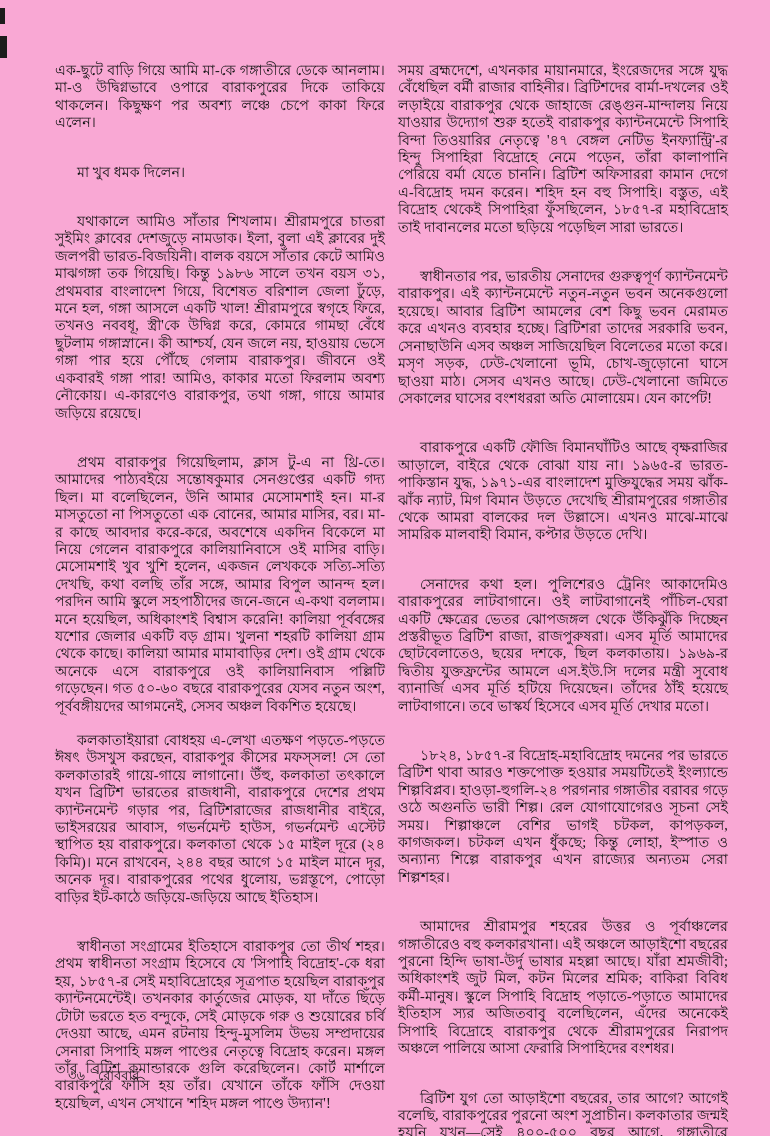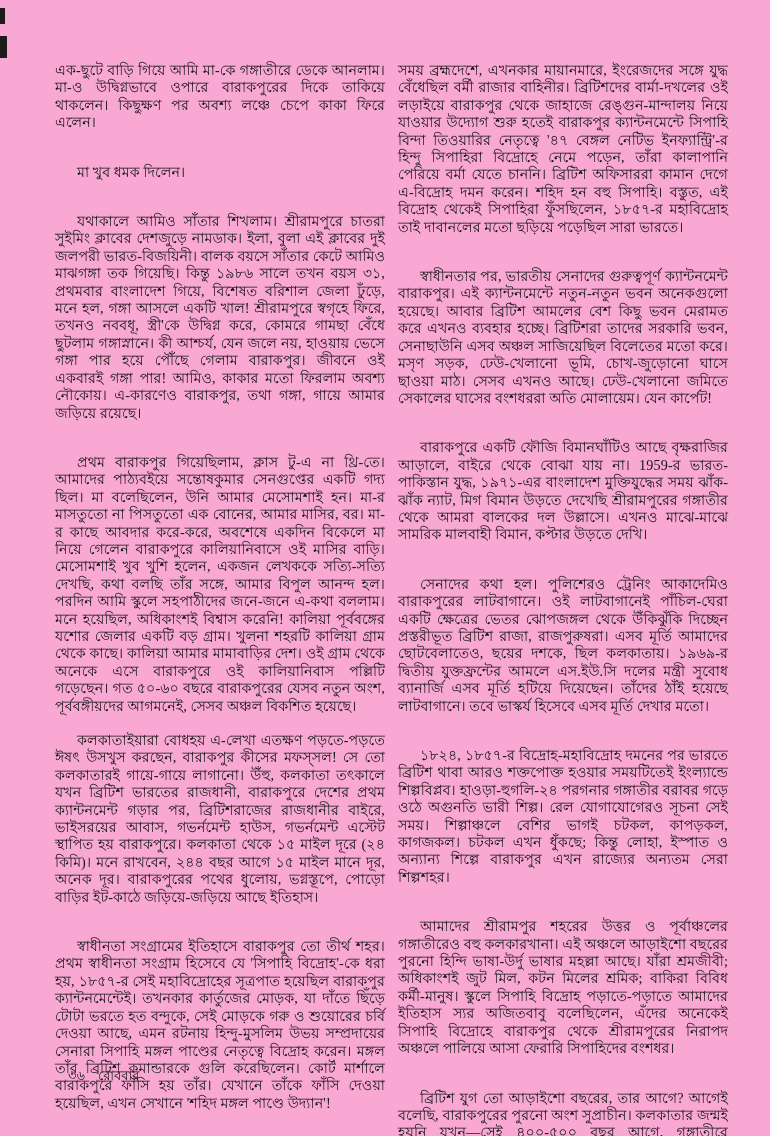--- a/index.html
+++ b/index.html
@@ -69,21 +69,21 @@
         <p class="indent">মা খুব ধমক দিলেন।</p>
         <p class="indent">যথাকালে আমিও সাঁতার শিখলাম। শ্রীরামপুরে চাতরা সুইমিং ক্লাবের দেশজুড়ে নামডাক। ইলা, বুলা এই ক্লাবের দুই জলপরী ভারত-বিজয়িনী। বালক বয়সে সাঁতার কেটে আমিও মাঝগঙ্গা তক গিয়েছি। কিন্তু ১৯৮৬ সালে তখন বয়স ৩১, প্রথমবার বাংলাদেশ গিয়ে, বিশেষত বরিশাল জেলা ঢুঁড়ে, মনে হল, গঙ্গা আসলে একটি খাল! শ্রীরামপুরে স্বগৃহে ফিরে, তখনও নববধূ, স্ত্রী'কে উদ্বিগ্ন করে, কোমরে গামছা বেঁধে ছুটলাম গঙ্গাস্নানে। কী আশ্চর্য, যেন জলে নয়, হাওয়ায় ভেসে গঙ্গা পার হয়ে পৌঁছে গেলাম বারাকপুর। জীবনে ওই একবারই গঙ্গা পার! আমিও, কাকার মতো ফিরলাম অবশ্য নৌকোয়। এ-কারণেও বারাকপুর, তথা গঙ্গা, গায়ে আমার জড়িয়ে রয়েছে।</p>
         <p class="indent">প্রথম বারাকপুর গিয়েছিলাম, ক্লাস টু-এ না থ্রি-তে। আমাদের পাঠ্যবইয়ে সন্তোষকুমার সেনগুপ্তের একটি গদ্য ছিল। মা বলেছিলেন, উনি আমার মেসোমশাই হন। মা-র মাসতুতো না পিসতুতো এক বোনের, আমার মাসির, বর। মা-র কাছে আবদার করে-করে, অবশেষে একদিন বিকেলে মা নিয়ে গেলেন বারাকপুরে কালিয়ানিবাসে ওই মাসির বাড়ি। মেসোমশাই খুব খুশি হলেন, একজন লেখককে সত্যি-সত্যি দেখছি, কথা বলছি তাঁর সঙ্গে, আমার বিপুল আনন্দ হল। পরদিন আমি স্কুলে সহপাঠীদের জনে-জনে এ-কথা বললাম। মনে হয়েছিল, অধিকাংশই বিশ্বাস করেনি! কালিয়া পূর্ববঙ্গের যশোর জেলার একটি বড় গ্রাম। খুলনা শহরটি কালিয়া গ্রাম থেকে কাছে। কালিয়া আমার মামাবাড়ির দেশ। ওই গ্রাম থেকে অনেকে এসে বারাকপুরে ওই কালিয়ানিবাস পল্লিটি গড়েছেন। গত ৫০-৬০ বছরে বারাকপুরের যেসব নতুন অংশ, পূর্ববঙ্গীয়দের আগমনেই, সেসব অঞ্চল বিকশিত হয়েছে।</p>
         <p class="indent gap-before">কলকাতাইয়ারা বোধহয় এ-লেখা এতক্ষণ পড়তে-পড়তে ঈষৎ উসখুস করছেন, বারাকপুর কীসের মফস্সল! সে তো কলকাতারই গায়ে-গায়ে লাগানো। উঁহু, কলকাতা তৎকালে যখন ব্রিটিশ ভারতের রাজধানী, বারাকপুরে দেশের প্রথম ক্যান্টনমেন্ট গড়ার পর, ব্রিটিশরাজের রাজধানীর বাইরে, ভাইসরয়ের আবাস, গভর্নমেন্ট হাউস, গভর্নমেন্ট এস্টেট স্থাপিত হয় বারাকপুরে। কলকাতা থেকে ১৫ মাইল দূরে (২৪ কিমি)। মনে রাখবেন, ২৪৪ বছর আগে ১৫ মাইল মানে দূর, অনেক দূর। বারাকপুরের পথের ধুলোয়, ভগ্নস্তূপে, পোড়ো বাড়ির ইট-কাঠে জড়িয়ে-জড়িয়ে আছে ইতিহাস।</p>
         <p class="indent">স্বাধীনতা সংগ্রামের ইতিহাসে বারাকপুর তো তীর্থ শহর। প্রথম স্বাধীনতা সংগ্রাম হিসেবে যে 'সিপাহি বিদ্রোহ'-কে ধরা হয়, ১৮৫৭-র সেই মহাবিদ্রোহের সূত্রপাত হয়েছিল বারাকপুর ক্যান্টনমেন্টেই। তখনকার কার্তুজের মোড়ক, যা দাঁতে ছিঁড়ে টোটা ভরতে হত বন্দুকে, সেই মোড়কে গরু ও শুয়োরের চর্বি দেওয়া আছে, এমন রটনায় হিন্দু-মুসলিম উভয় সম্প্রদায়ের সেনারা সিপাহি মঙ্গল পাণ্ডের নেতৃত্বে বিদ্রোহ করেন। মঙ্গল তাঁর ব্রিটিশ কমান্ডারকে গুলি করেছিলেন। কোর্ট মার্শালে বারাকপুরে ফাঁসি হয় তাঁর। যেখানে তাঁকে ফাঁসি দেওয়া হয়েছিল, এখন সেখানে 'শহিদ মঙ্গল পাণ্ডে উদ্যান'!</p>
         <p class="indent">১৮৫৭-র ওই মহাবিদ্রোহ বারাকপুর থেকেই মিরাট, কানপুর, ঝাঁসি, আগ্রা তক ছড়িয়ে পড়েছিল। কিন্তু তাঁর আগে ১৮২৪ সালেও বারাকপুরে আর-একটি 'সিপাহি বিদ্রোহ' ঘটেছিল। সেই</p>
       </div>
     <div class="column">
         <p>সময় ব্রহ্মদেশে, এখনকার মায়ানমারে, ইংরেজদের সঙ্গে যুদ্ধ বেঁধেছিল বর্মী রাজার বাহিনীর। ব্রিটিশদের বার্মা-দখলের ওই লড়াইয়ে বারাকপুর থেকে জাহাজে রেঙ্গুন-মান্দালয় নিয়ে যাওয়ার উদ্যোগ শুরু হতেই বারাকপুর ক্যান্টনমেন্টে সিপাহি বিন্দা তিওয়ারির নেতৃত্বে '৪৭ বেঙ্গল নেটিভ ইনফ্যান্ট্রি'-র হিন্দু সিপাহিরা বিদ্রোহে নেমে পড়েন, তাঁরা কালাপানি পেরিয়ে বর্মা যেতে চাননি। ব্রিটিশ অফিসাররা কামান দেগে এ-বিদ্রোহ দমন করেন। শহিদ হন বহু সিপাহি। বস্তুত, এই বিদ্রোহ থেকেই সিপাহিরা ফুঁসছিলেন, ১৮৫৭-র মহাবিদ্রোহ তাই দাবানলের মতো ছড়িয়ে পড়েছিল সারা ভারতে।</p>
         <p class="indent">স্বাধীনতার পর, ভারতীয় সেনাদের গুরুত্বপূর্ণ ক্যান্টনমেন্ট বারাকপুর। এই ক্যান্টনমেন্টে নতুন-নতুন ভবন অনেকগুলো হয়েছে। আবার ব্রিটিশ আমলের বেশ কিছু ভবন মেরামত করে এখনও ব্যবহার হচ্ছে। ব্রিটিশরা তাদের সরকারি ভবন, সেনাছাউনি এসব অঞ্চল সাজিয়েছিল বিলেতের মতো করে। মসৃণ সড়ক, ঢেউ-খেলানো ভূমি, চোখ-জুড়োনো ঘাসে ছাওয়া মাঠ। সেসব এখনও আছে। ঢেউ-খেলানো জমিতে সেকালের ঘাসের বংশধররা অতি মোলায়েম। যেন কার্পেট!</p>
-        <p class="indent">বারাকপুরে একটি ফৌজি বিমানঘাঁটিও আছে বৃক্ষরাজির আড়ালে, বাইরে থেকে বোঝা যায় না। 1959-র ভারত-পাকিস্তান যুদ্ধ, ১৯৭১-এর বাংলাদেশ মুক্তিযুদ্ধের সময় ঝাঁক-ঝাঁক ন্যাট, মিগ বিমান উড়তে দেখেছি শ্রীরামপুরের গঙ্গাতীর থেকে আমরা বালকের দল উল্লাসে। এখনও মাঝে-মাঝে সামরিক মালবাহী বিমান, কপ্টার উড়তে দেখি।</p>
+        <p class="indent">বারাকপুরে একটি ফৌজি বিমানঘাঁটিও আছে বৃক্ষরাজির আড়ালে, বাইরে থেকে বোঝা যায় না। ১৯৬৫-র ভারত-পাকিস্তান যুদ্ধ, ১৯৭১-এর বাংলাদেশ মুক্তিযুদ্ধের সময় ঝাঁক-ঝাঁক ন্যাট, মিগ বিমান উড়তে দেখেছি শ্রীরামপুরের গঙ্গাতীর থেকে আমরা বালকের দল উল্লাসে। এখনও মাঝে-মাঝে সামরিক মালবাহী বিমান, কপ্টার উড়তে দেখি।</p>
         <p class="indent">সেনাদের কথা হল। পুলিশেরও ট্রেনিং আকাদেমিও বারাকপুরের লাটবাগানে। ওই লাটবাগানেই পাঁচিল-ঘেরা একটি ক্ষেত্রের ভেতর ঝোপজঙ্গল থেকে উঁকিঝুঁকি দিচ্ছেন প্রস্তরীভূত ব্রিটিশ রাজা, রাজপুরুষরা। এসব মূর্তি আমাদের ছোটবেলাতেও, ছয়ের দশকে, ছিল কলকাতায়। ১৯৬৯-র দ্বিতীয় যুক্তফ্রন্টের আমলে এস.ইউ.সি দলের মন্ত্রী সুবোধ ব্যানার্জি এসব মূর্তি হটিয়ে দিয়েছেন। তাঁদের ঠাঁই হয়েছে লাটবাগানে। তবে ভাস্কর্য হিসেবে এসব মূর্তি দেখার মতো।</p>
         <p class="indent">১৮২৪, ১৮৫৭-র বিদ্রোহ-মহাবিদ্রোহ দমনের পর ভারতে ব্রিটিশ থাবা আরও শক্তপোক্ত হওয়ার সময়টিতেই ইংল্যান্ডে শিল্পবিপ্লব। হাওড়া-হুগলি-২৪ পরগনার গঙ্গাতীর বরাবর গড়ে ওঠে অগুনতি ভারী শিল্প। রেল যোগাযোগেরও সূচনা সেই সময়। শিল্পাঞ্চলে বেশির ভাগই চটকল, কাপড়কল, কাগজকল। চটকল এখন ধুঁকছে; কিন্তু লোহা, ইস্পাত ও অন্যান্য শিল্পে বারাকপুর এখন রাজ্যের অন্যতম সেরা শিল্পশহর।</p>
         <p class="indent">আমাদের শ্রীরামপুর শহরের উত্তর ও পূর্বাঞ্চলের গঙ্গাতীরেও বহু কলকারখানা। এই অঞ্চলে আড়াইশো বছরের পুরনো হিন্দি ভাষা-উর্দু ভাষার মহল্লা আছে। যাঁরা শ্রমজীবী; অধিকাংশই জুট মিল, কটন মিলের শ্রমিক; বাকিরা বিবিধ কর্মী-মানুষ। স্কুলে সিপাহি বিদ্রোহ পড়াতে-পড়াতে আমাদের ইতিহাস স্যর অজিতবাবু বলেছিলেন, এঁদের অনেকেই সিপাহি বিদ্রোহে বারাকপুর থেকে শ্রীরামপুরের নিরাপদ অঞ্চলে পালিয়ে আসা ফেরারি সিপাহিদের বংশধর।</p>
         <p class="indent">ব্রিটিশ যুগ তো আড়াইশো বছরের, তার আগে? আগেই বলেছি, বারাকপুরের পুরনো অংশ সুপ্রাচীন। কলকাতার জন্মই হয়নি যখন—সেই ৪০০-৫০০ বছর আগে, গঙ্গাতীরে বারাকপুর তখন গমগমে জনপদ। শুধু বারাকপুর কেন, বরানগর, দক্ষিণেশ্বর, আগরপাড়া, পানিহাটি, সুখচর, খড়দহ, নবাবগঞ্জ, শ্যামনগর, ইছাপুর, নৈহাটি-হালিশহর—সব জমজমাট। গঙ্গাতীরে বাজার, বিপণনকেন্দ্র ঘিরেই সেসব জনপদ। এর মধ্যে নৈহাটি, হালিশহর ছিল শিক্ষার আলোকস্তম্ভপ্রতিম কেন্দ্র, সংস্কৃত</p>
       </div>
   </div>
 
   <div class="footer">
     <span>৩৬</span>
     <span>রোববার</span>

